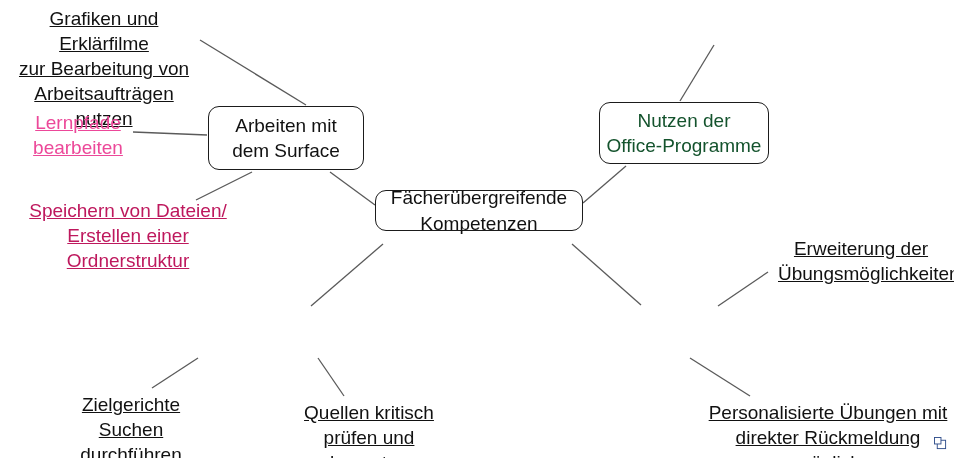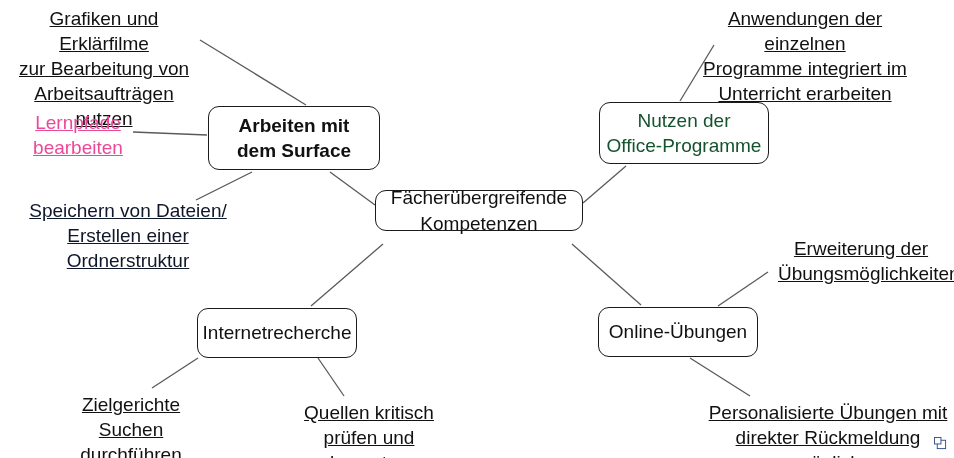--- a/index.html
+++ b/index.html
@@ -77,45 +77,36 @@
       <line x1="690" y1="358" x2="750" y2="396" stroke="#5a5a5a" stroke-width="1.3"></line>
       <line x1="198" y1="358" x2="152" y2="388" stroke="#5a5a5a" stroke-width="1.3"></line>
       <line x1="318" y1="358" x2="344" y2="396" stroke="#5a5a5a" stroke-width="1.3"></line>
     </svg>
 
   <div class="node" id="node-center" style="left: 375px; top: 190px; width: 208px; height: 41px; border-color: rgb(27, 27, 27); color: rgb(17, 17, 17);">
     <span class="node-label">Fächerübergreifende
 Kompetenzen</span>
   </div>
 
-  <div class="node" style="left: 208px; top: 106px; width: 172px; height: 64px; border-color: rgb(27, 27, 27); color: rgb(17, 17, 17); font-weight: bold;">
+  <div class="node" style="left: 208px; top: 106px; width: 156px; height: 64px; border-color: rgb(27, 27, 27); color: rgb(17, 17, 17);">
     <span class="node-label">Arbeiten mit
 dem Surface</span>
   </div>
   <div class="node" style="left: 599px; top: 102px; width: 170px; height: 62px; border-color: rgb(27, 27, 27); color: #14532d;">
     <span class="node-label">Nutzen der
 Office-Programme</span>
   </div>
-  <div class="node" style="left: 197px; top: 308px; width: 160px; height: 50px; border-color: rgb(27, 27, 27); color: rgb(17, 17, 17);">
-    <span class="node-label">Internetrecherche</span>
-  </div>
-  <div class="node" style="left: 598px; top: 307px; width: 160px; height: 50px; border-color: rgb(27, 27, 27); color: rgb(17, 17, 17);">
-    <span class="node-label">Online-Übungen</span>
-  </div>
 
   <div class="leaf" style="left: 4px; top: 6px; width: 200px; color: rgb(17, 17, 17);">Grafiken und Erklärfilme
 zur Bearbeitung von
 Arbeitsaufträgen nutzen</div>
   <div class="leaf" style="left: 22px; top: 110px; width: 112px; color: #ec4899;">Lernpfade
 bearbeiten</div>
-  <div class="leaf" style="left: 6px; top: 198px; width: 244px; color: #0f172a;">Speichern von Dateien/
+  <div class="leaf" style="left: 6px; top: 198px; width: 244px; color: #be185d;">Speichern von Dateien/
 Erstellen einer Ordnerstruktur</div>
-  <div class="leaf" style="left: 690px; top: 6px; width: 230px; color: rgb(17, 17, 17);">Anwendungen der einzelnen
-Programme integriert im
-Unterricht erarbeiten</div>
   <div class="leaf" style="left: 778px; top: 236px; width: 166px; color: rgb(17, 17, 17);">Erweiterung der
 Übungsmöglichkeiten</div>
   <div class="leaf" style="left: 52px; top: 392px; width: 158px; color: rgb(17, 17, 17);">Zielgerichte Suchen
 durchführen</div>
   <div class="leaf" style="left: 288px; top: 400px; width: 162px; color: rgb(17, 17, 17);">Quellen kritisch
 prüfen und bewerten</div>
   <div class="leaf" style="left: 706px; top: 400px; width: 244px; color: rgb(17, 17, 17);">Personalisierte Übungen mit
 direkter Rückmeldung möglich</div>
 
   <svg id="corner-icon" width="14" height="14" viewBox="0 0 14 14" style="left: 934px; top: 437px; width: 13px; height: 13px;">

